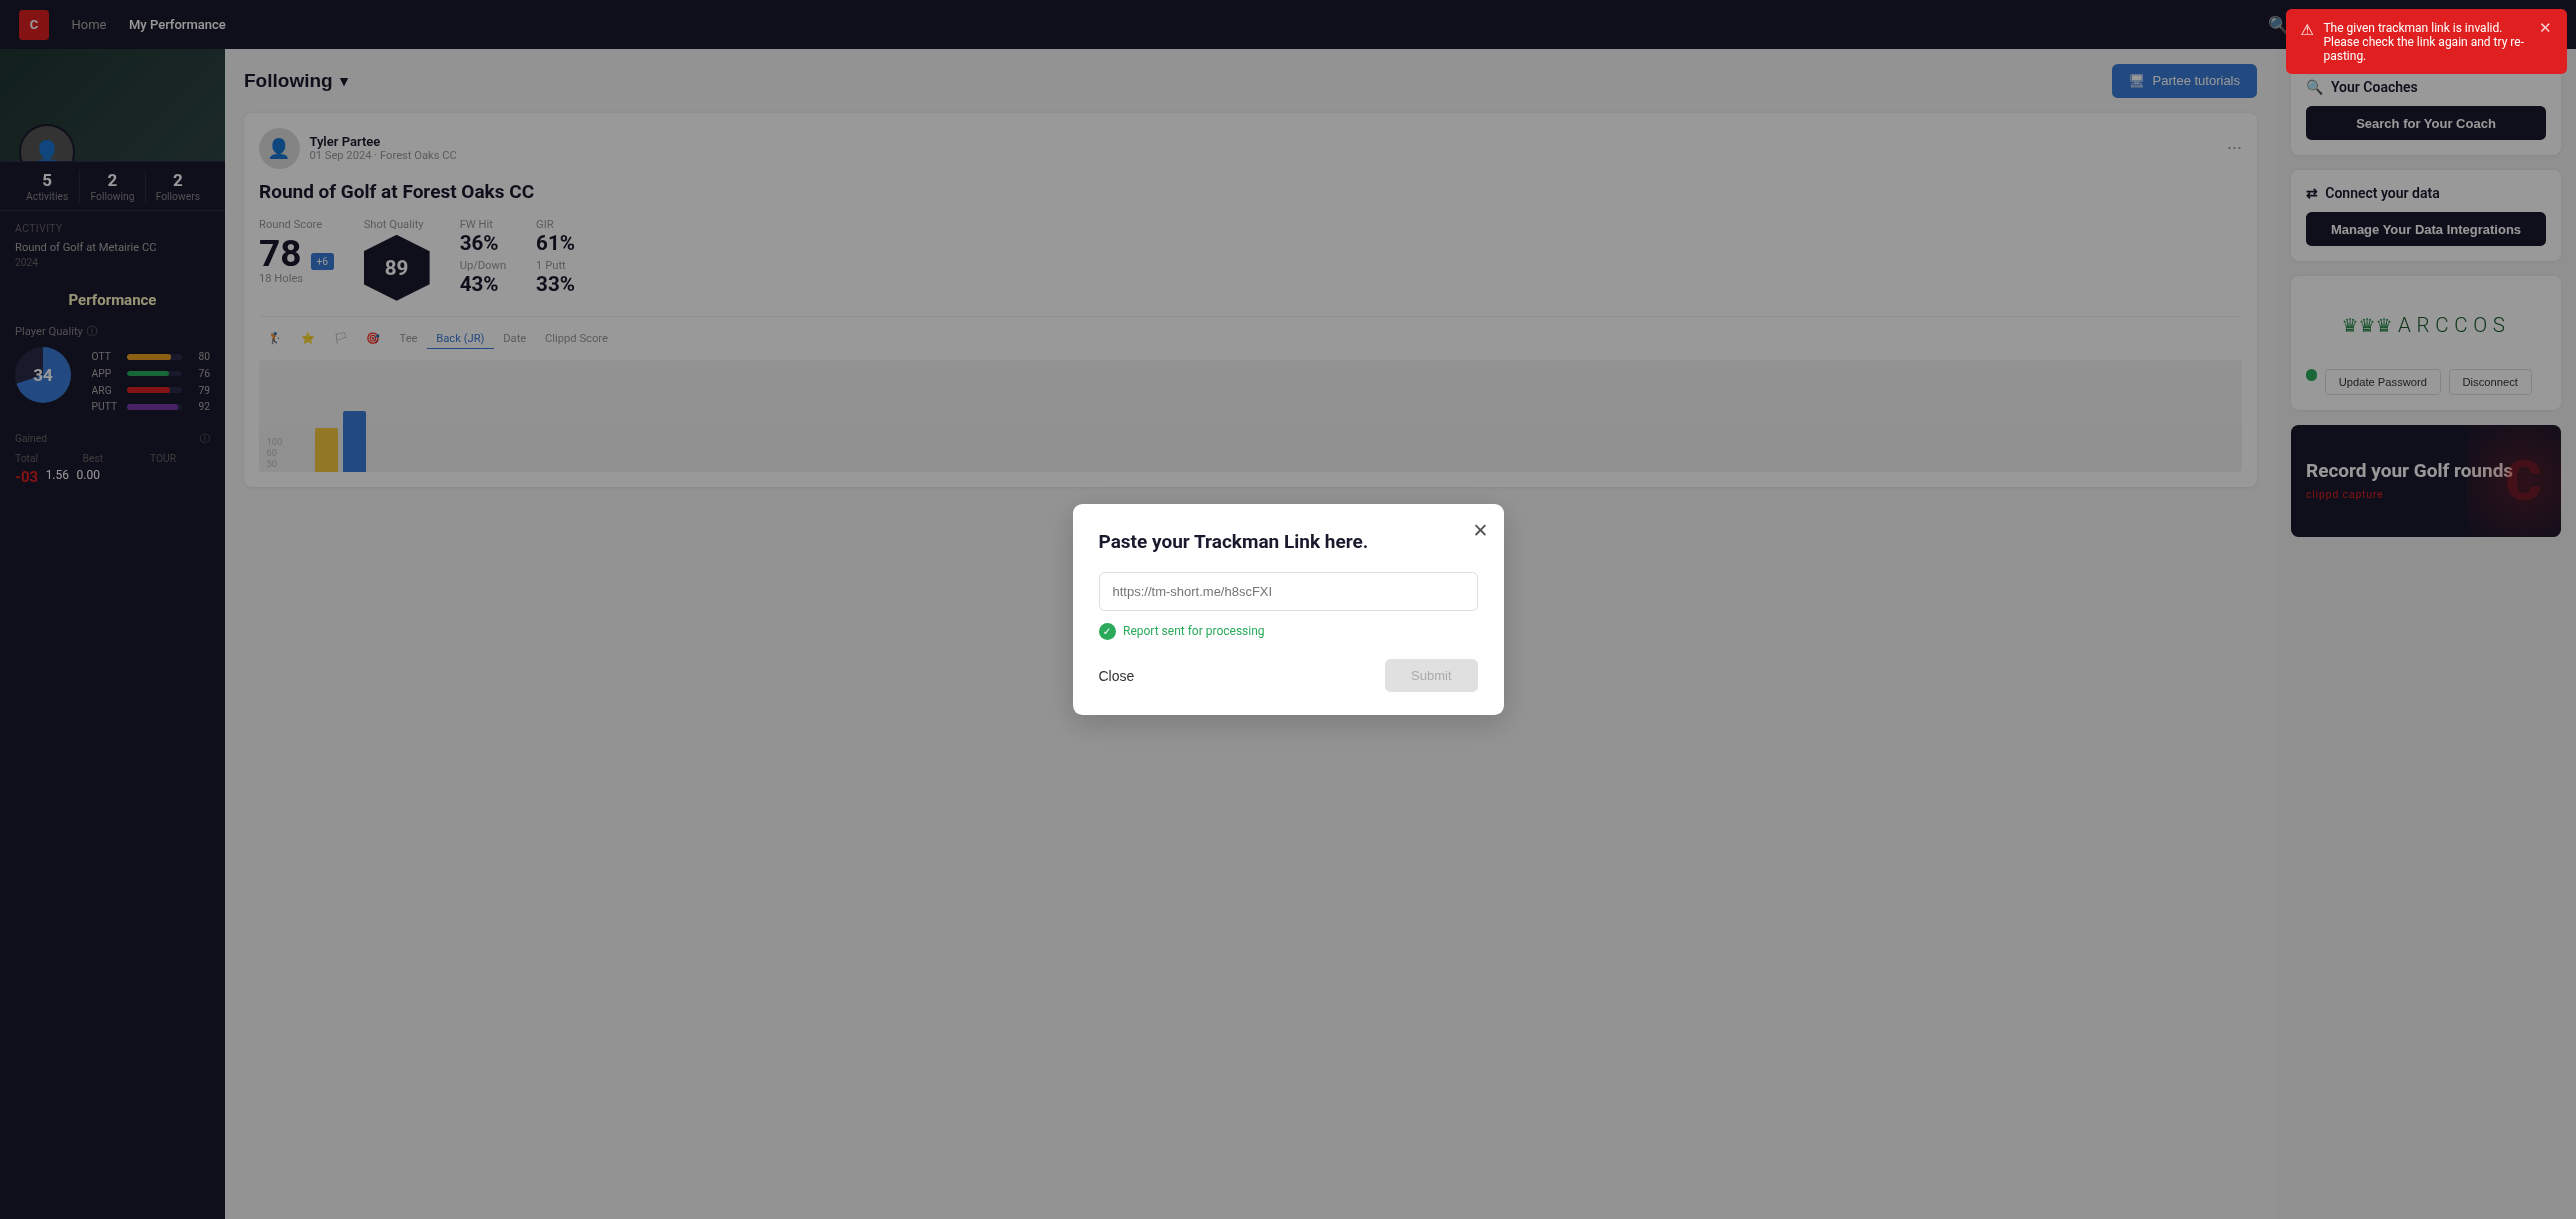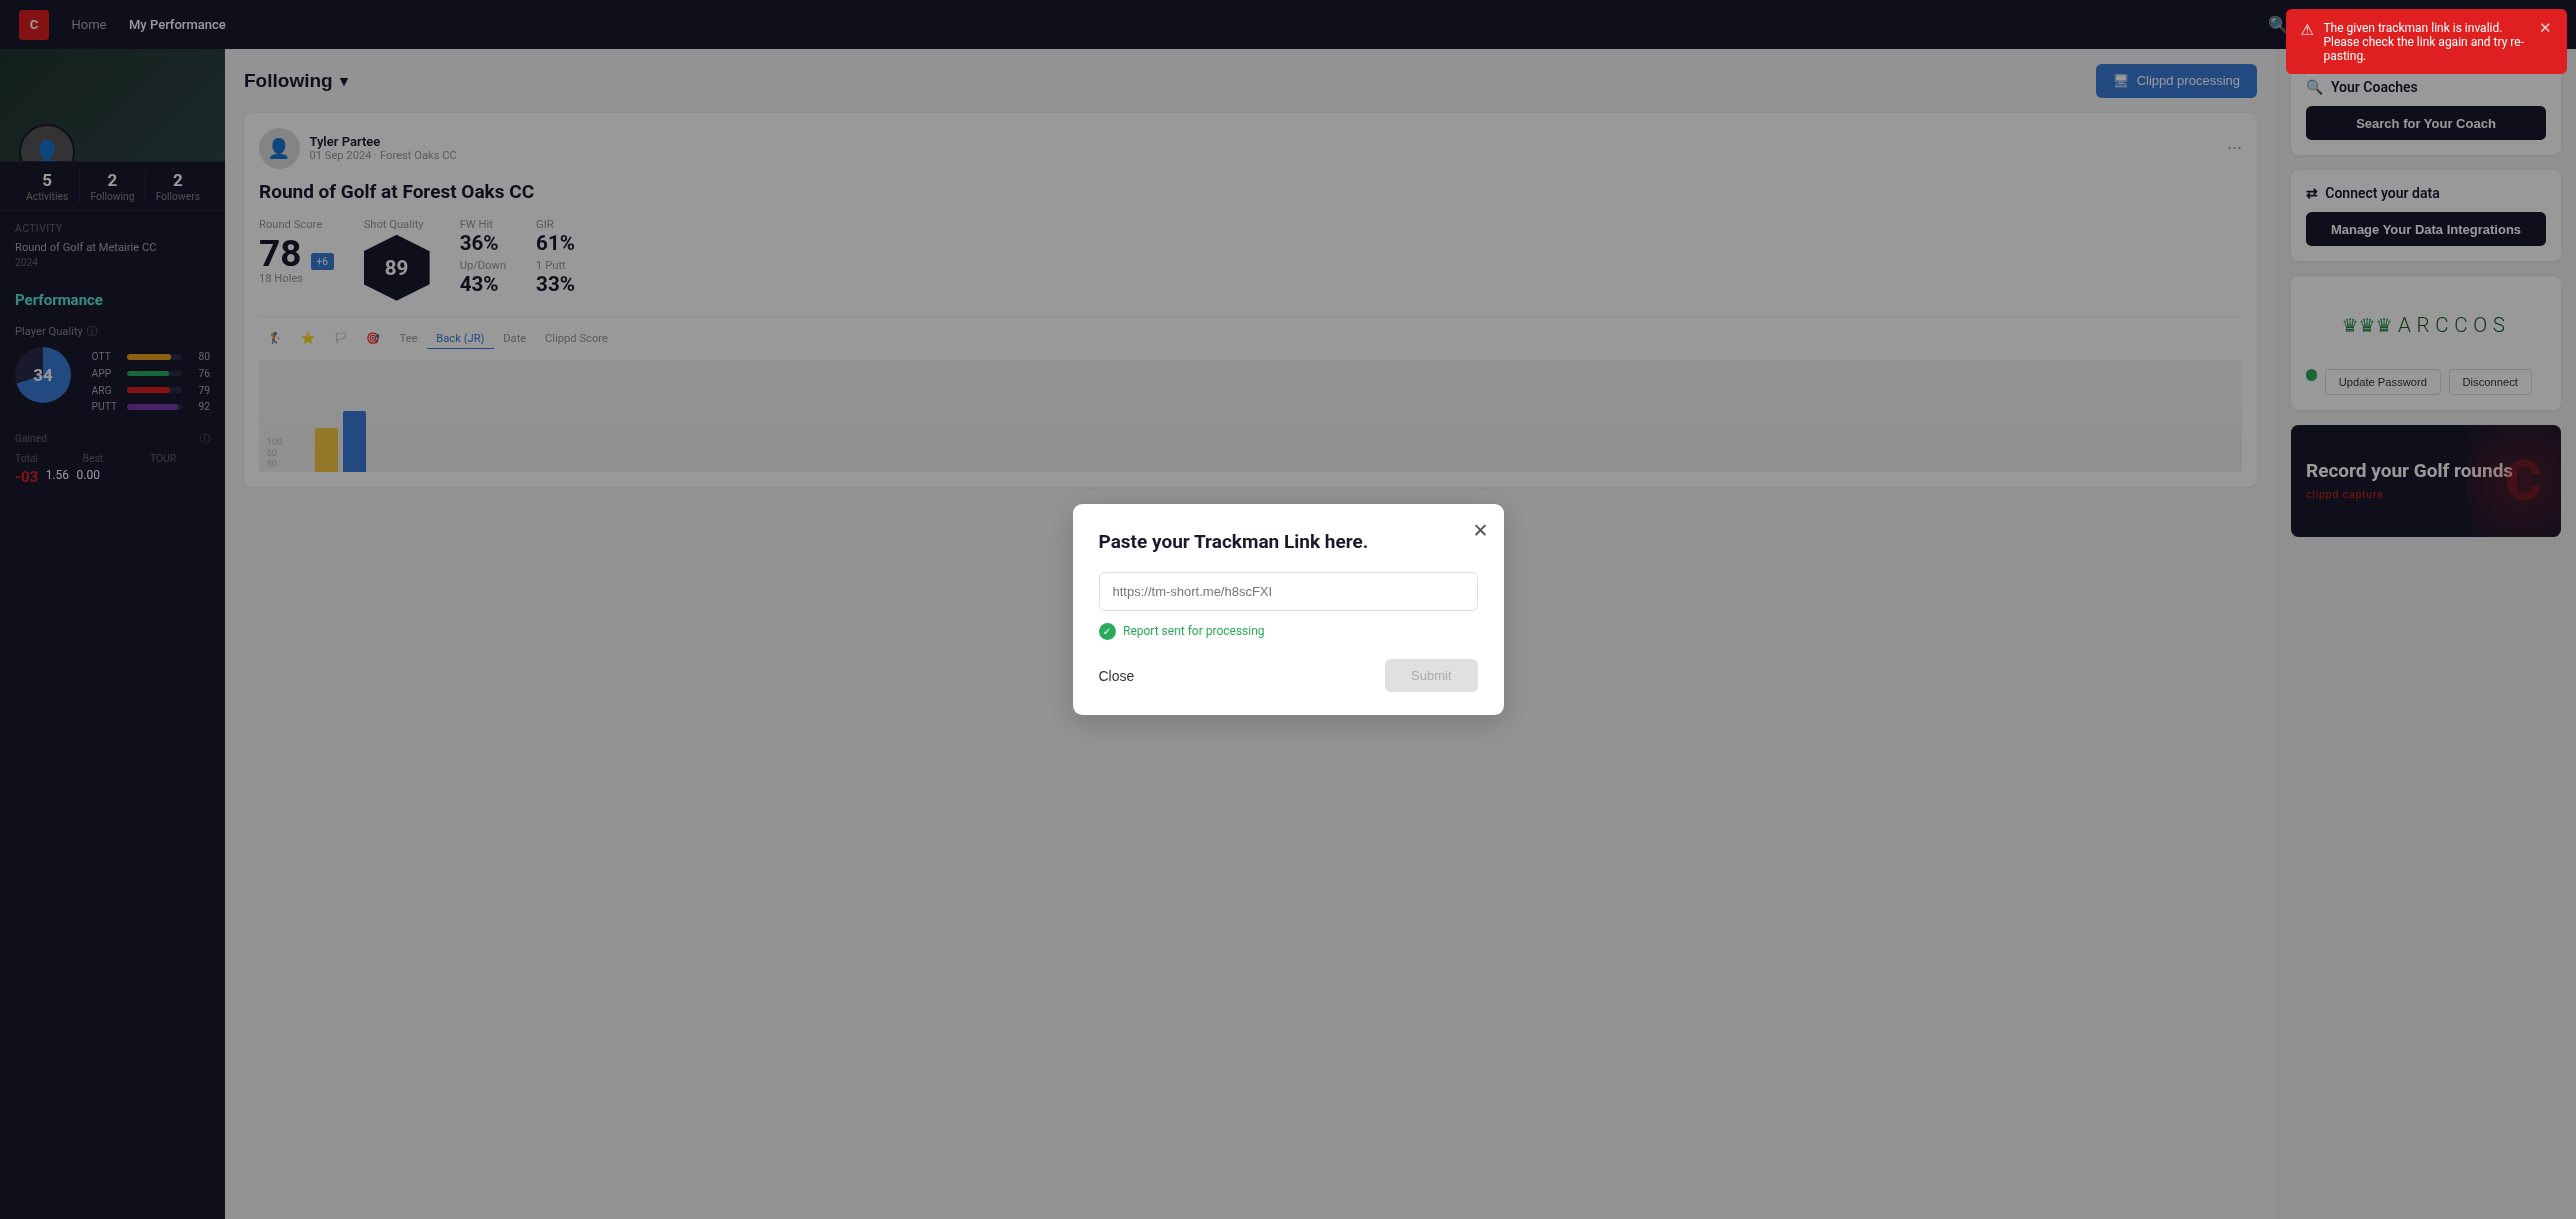--- a/index.html
+++ b/index.html
@@ -156,21 +156,21 @@
     .profile-stat-value { font-size: 17px; font-weight: 700; color: white; }
     .profile-stat-label { font-size: 10.3px; color: #888; }
     .profile-stat + .profile-stat { border-left: 0.9px solid #2a2a4a; }
 
     .activity-section { padding: 11.2px 15px; }
     .activity-label { font-size: 10.3px; color: #666; margin-bottom: 5.6px; text-transform: uppercase; letter-spacing: 0.5px; }
     .activity-item { font-size: 11.2px; color: #aaa; margin-bottom: 1.9px; }
     .activity-date { font-size: 10.3px; color: #666; }
 
     .performance-section { padding: 11.2px 15px; }
-    .performance-title { font-size: 15px; font-weight: 700; color: #5eead4; margin-bottom: 15px; }
+    .performance-title { font-size: 15px; font-weight: 700; color: #fef9c3; margin-bottom: 15px; text-align: center; }
 
     .player-quality-label { font-size: 11.2px; color: #888; margin-bottom: 7.5px; display: flex; align-items: center; gap: 3.7px; }
     .pq-circle {
       width: 56px;
       height: 56px;
       border-radius: 50%;
       background: conic-gradient(#3a7bd5 0% 70%, #2a2a4a 70%);
       display: flex;
       align-items: center;
       justify-content: center;
@@ -693,21 +693,21 @@
 
   <main class="center-content">
     <div class="feed-header">
       <button class="following-btn">
         <span>Following</span>
         <span style="font-size:15px;">▾</span>
       </button>
       <div class="feed-spacer"></div>
       <button class="tutorials-btn">
         <span>🖥</span>
-        <span>Clippd processing</span>
+        <span>Partee tutorials</span>
       </button>
     </div>
 
     <div class="feed-card">
       <div class="card-header">
         <div class="card-avatar">👤</div>
         <div>
           <div class="card-user-name">Tyler Partee</div>
           <div class="card-meta">01 Sep 2024 · Forest Oaks CC</div>
         </div>

